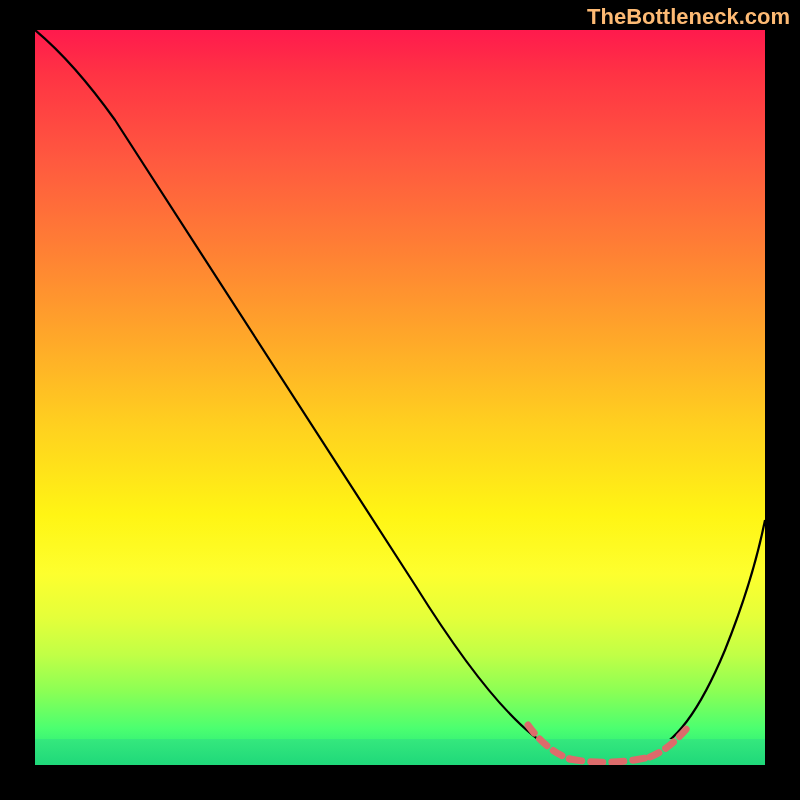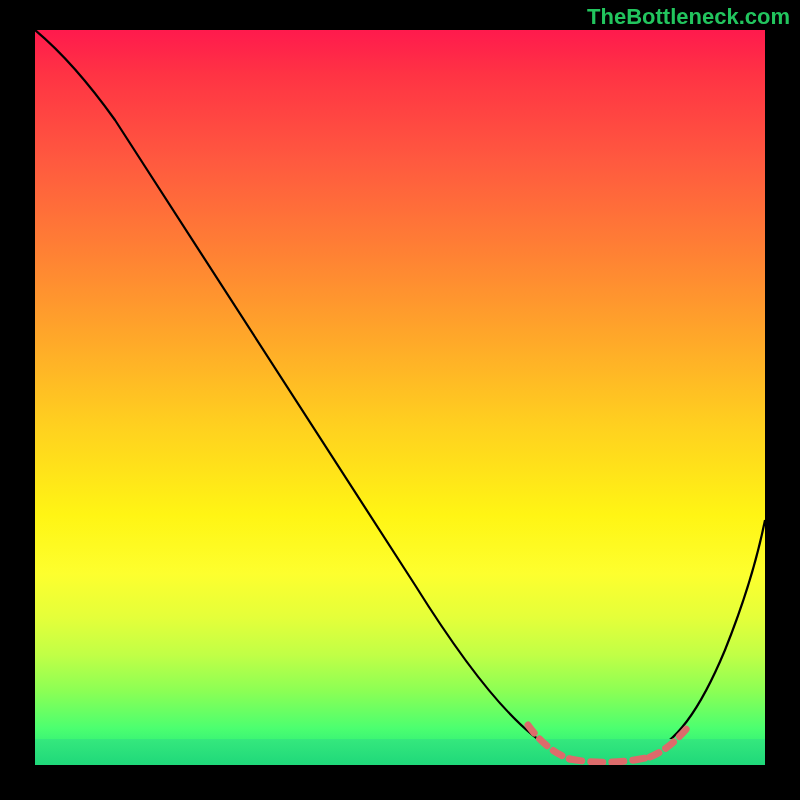--- a/index.html
+++ b/index.html
@@ -8,21 +8,21 @@
     height: 800px;
     background: #000;
     position: relative;
     overflow: hidden;
     font-family: Arial, sans-serif;
   }
   .watermark {
     position: absolute;
     top: 4px;
     right: 10px;
-    color: #22c55e;
+    color: #fdba74;
     font-size: 22px;
     font-weight: bold;
     z-index: 10;
   }
   .plot-area {
     position: absolute;
     left: 35px;
     top: 30px;
     width: 730px;
     height: 735px;

